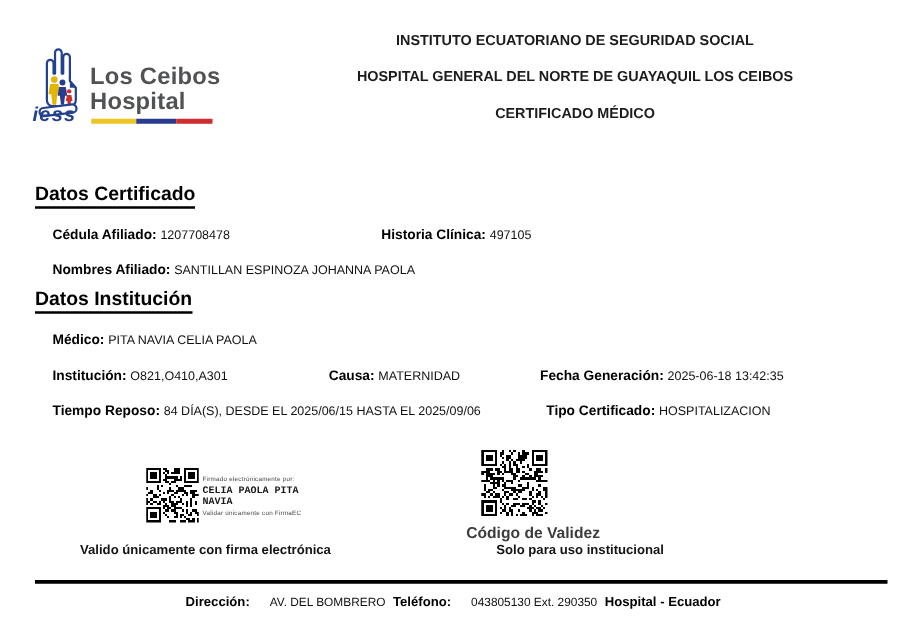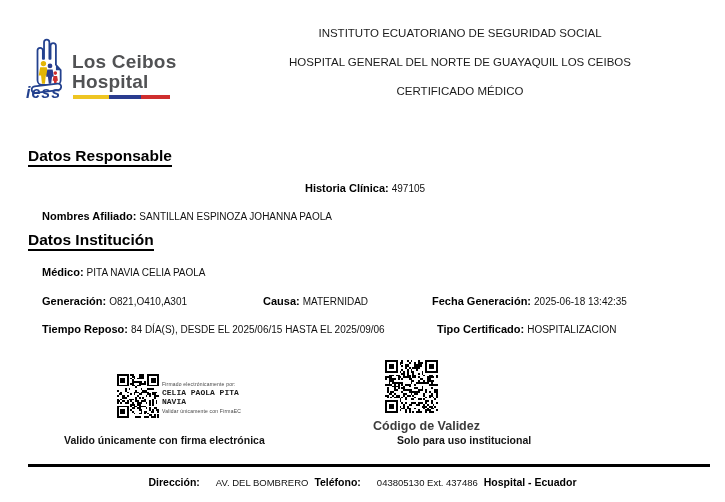--- a/index.html
+++ b/index.html
@@ -2,21 +2,21 @@
 <html><head>
 <meta charset="utf-8">
 <style>
   html,body{margin:0;padding:0;background:#fff;}
   .page{position:relative;width:725px;height:502px;background:#ffffff;
         font-family:"Liberation Sans",sans-serif;color:#1a1a1a;overflow:hidden;}
   .abs{position:absolute;}
 
   
   .hdr-block{left:200px;top:26px;width:520px;display:flex;flex-direction:column;gap:15px;align-items:center;}
-  .hdr-line{font-weight:normal;font-size:11.5px;line-height:14px;color:#1c1c1c;text-align:right;white-space:nowrap;}
+  .hdr-line{font-weight:bold;font-size:11.5px;line-height:14px;color:#1c1c1c;text-align:right;white-space:nowrap;}
 
   
   .logo-hospital{left:72px;top:52px;font-weight:bold;font-size:19px;line-height:20px;color:#515254;letter-spacing:.2px;}
   .logo-iess{left:26px;top:84px;font-weight:bold;font-style:italic;font-size:16px;color:#23418e;letter-spacing:1px;}
   .logo-stripe{left:73px;top:95px;width:97px;height:3.5px;display:flex;}
   .logo-stripe span{height:100%;}
 
   
   .section-title{font-weight:bold;font-size:15.5px;color:#000;border-bottom:2px solid #000;padding-bottom:1px;white-space:nowrap;}
   .field{position:absolute;white-space:nowrap;}
@@ -68,40 +68,43 @@
     <span style="flex:0 0 30%;background:#cf2e2e;"></span>
   </div>
 
   <div class="abs hdr-block">
     <div class="hdr-line">INSTITUTO ECUATORIANO DE SEGURIDAD SOCIAL</div>
     <div class="hdr-line">HOSPITAL GENERAL DEL NORTE DE GUAYAQUIL LOS CEIBOS</div>
     <div class="hdr-line">CERTIFICADO MÉDICO</div>
   </div>
 
   <div class="abs" style="left:28px;top:147px;">
-    <span class="section-title">Datos Responsable</span>
-  </div>
-
+    <span class="section-title">Datos Certificado</span>
+  </div>
+
+  <div class="field" style="left:42px;top:178px;">
+    <span class="lbl">Cédula Afiliado:</span><span class="val">1207708478</span>
+  </div>
   <div class="field" style="left:305px;top:178px;">
     <span class="lbl">Historia Clínica:</span><span class="val">497105</span>
   </div>
   <div class="field" style="left:42px;top:206px;">
     <span class="lbl">Nombres Afiliado:</span><span class="val">SANTILLAN ESPINOZA JOHANNA PAOLA</span>
   </div>
 
   <div class="abs" style="left:28px;top:231px;">
     <span class="section-title">Datos Institución</span>
   </div>
 
   <div class="field" style="left:42px;top:262px;">
     <span class="lbl">Médico:</span><span class="val">PITA NAVIA CELIA PAOLA</span>
   </div>
 
   <div class="field" style="left:42px;top:291px;">
-    <span class="lbl">Generación:</span><span class="val">O821,O410,A301</span>
+    <span class="lbl">Institución:</span><span class="val">O821,O410,A301</span>
   </div>
   <div class="field" style="left:263px;top:291px;">
     <span class="lbl">Causa:</span><span class="val">MATERNIDAD</span>
   </div>
   <div class="field" style="left:432px;top:291px;">
     <span class="lbl">Fecha Generación:</span><span class="val">2025-06-18 13:42:35</span>
   </div>
 
   <div class="field" style="left:42px;top:319px;">
     <span class="lbl">Tiempo Reposo:</span><span class="val">84 DÍA(S), DESDE EL 2025/06/15 HASTA EL 2025/09/06</span>
@@ -609,16 +612,16 @@
       </svg>
     </div>
 
   <div class="abs cap-sub" style="left:40px;top:434px;">Valido únicamente con firma electrónica</div>
 
   <div class="abs cap-title" style="left:373px;top:419px;">Código de Validez</div>
   <div class="abs cap-sub" style="left:373px;top:434px;">Solo para uso institucional</div>
 
   <div class="abs footer-rule"></div>
   <div class="abs footer-text">
-    <span class="f-lbl">Dirección:</span><span class="f-val">AV. DEL BOMBRERO</span><span class="f-lbl">Teléfono:</span><span class="f-val">043805130 Ext. 437486</span><span class="f-lbl">Hospital - Ecuador</span>
+    <span class="f-lbl">Dirección:</span><span class="f-val">AV. DEL BOMBRERO</span><span class="f-lbl">Teléfono:</span><span class="f-val">043805130 Ext. 290350</span><span class="f-lbl">Hospital - Ecuador</span>
   </div>
 
 </div>
 
 </body></html>

